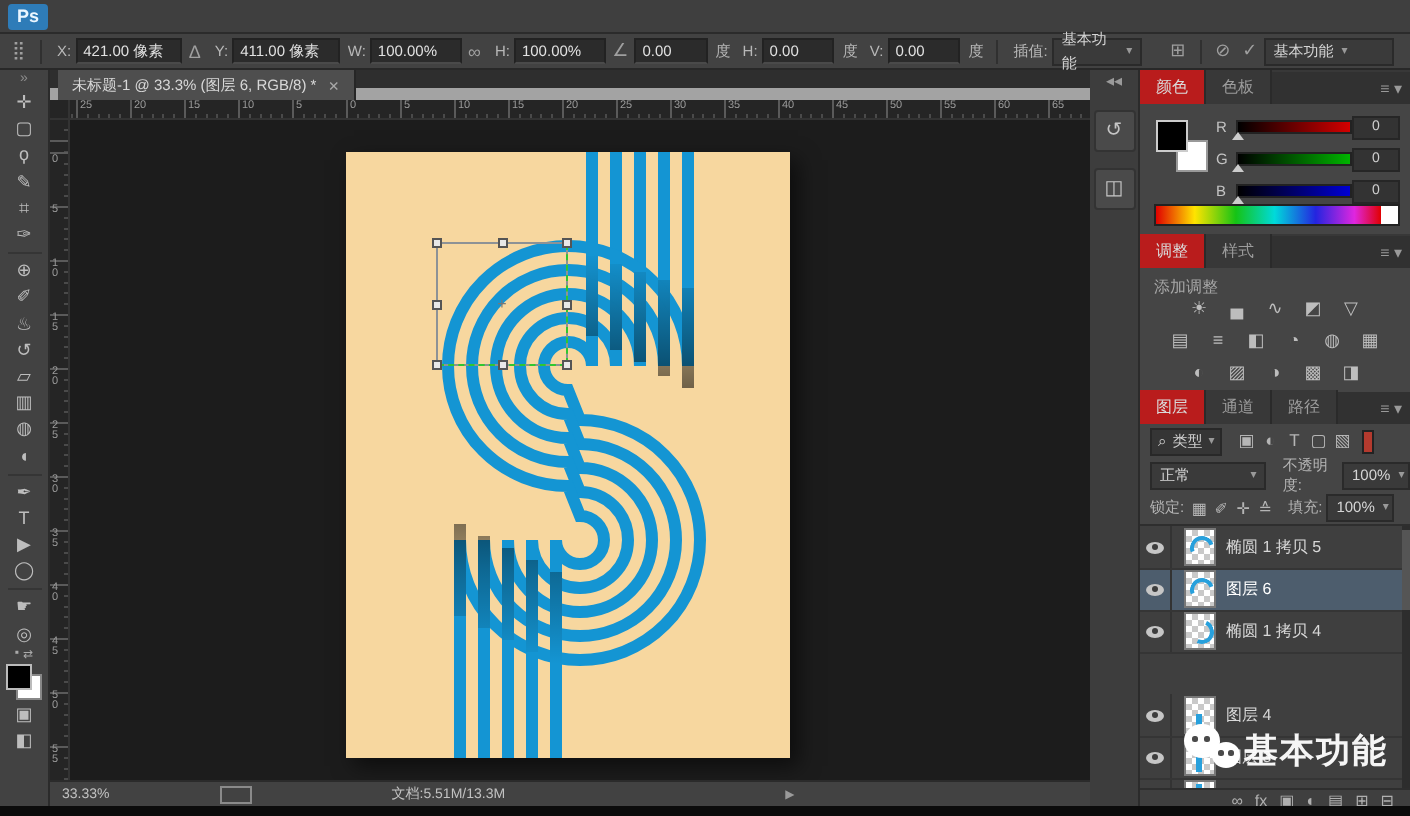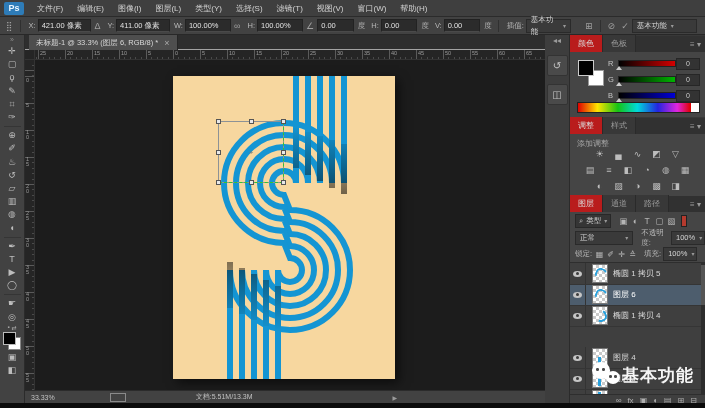--- a/index.html
+++ b/index.html
@@ -29,21 +29,21 @@
            display:flex;flex-direction:column;align-items:center;}
   #toolbar .hdr{font-size:7px;color:#8a8a8a;height:10px;line-height:10px;}
   .tool{width:21px;height:13.2px;display:flex;align-items:center;justify-content:center;
         color:#bdbdbd;font-size:9px;line-height:13px;}
   .tool-sep{width:17px;height:1px;background:#353535;margin:2px 0;}
   .tb-mini{display:flex;gap:2px;font-size:6px;color:#aaa;height:7px;align-items:center;}
   .tb-swatches{position:relative;width:18px;height:18px;margin:1px 0;}
   .tb-swatches .fg{position:absolute;left:0;top:0;width:11px;height:11px;background:#000;border:1px solid #bbb;}
   .tb-swatches .bg{position:absolute;right:0;bottom:0;width:11px;height:11px;background:#fff;border:1px solid #888;}
   
-  #tabbar{left:25px;top:35px;width:520px;height:15px;background:#2e2e2e;border-bottom:1px solid #a3a3a3;display:flex;}
+  #tabbar{left:25px;top:35px;width:520px;height:15px;background:#2e2e2e;border-bottom:6px solid #a3a3a3;display:flex;}
   #doctab{background:#4e4e4e;color:#d8d8d8;font-size:7.5px;display:flex;align-items:center;gap:6px;
           padding:0 7px;margin-left:4px;height:15px;border-right:1px solid #262626;}
   #doctab .close{color:#a8a8a8;font-size:9px;}
   
   #ruler-corner{left:25px;top:50px;width:10px;height:10px;background:#252525;border-right:1px solid #333;border-bottom:1px solid #333;}
   #hruler{left:35px;top:50px;width:510px;height:10px;background:#252525;border-bottom:1px solid #333;
     background-image:
       repeating-linear-gradient(to right,#5a5a5a 0 1px,transparent 1px 27px),
       repeating-linear-gradient(to right,#4a4a4a 0 1px,transparent 1px 5.4px);
     background-position:3px 0,3px 0;background-size:auto 10px,auto 3px;background-repeat:repeat-x;
@@ -139,32 +139,20 @@
   #watermark .b1 i,#watermark .b2 i{position:absolute;width:2.5px;height:2.5px;background:#4a4a4a;border-radius:50%;}
   #watermark .b1 i.l{left:4px;top:6px}.b1 i.r{left:10px;top:6px}
   #watermark .b2 i.l{left:3px;top:4px}.b2 i.r{left:8px;top:4px}
   #wm-text{position:absolute;left:34px;top:12px;font-size:17px;color:#fff;letter-spacing:1px;font-weight:bold;opacity:.95;}
 </style>
 </head>
 <body>
 
 <div id="menubar" class="abs">
   <div id="ps-logo">Ps</div>
-  <div style="display:flex;">
-      <span class="menu-item">文件(F)</span>
-      <span class="menu-item">编辑(E)</span>
-      <span class="menu-item">图像(I)</span>
-      <span class="menu-item">图层(L)</span>
-      <span class="menu-item">类型(Y)</span>
-      <span class="menu-item">选择(S)</span>
-      <span class="menu-item">滤镜(T)</span>
-      <span class="menu-item">视图(V)</span>
-      <span class="menu-item">窗口(W)</span>
-      <span class="menu-item">帮助(H)</span>
-    </div>
 </div>
 
 <div id="optionsbar" class="abs">
   <span class="ob-ico" style="margin-left:6px">⣿</span>
   <span class="ob-sep"></span>
   <span class="ob-lab">X:</span>
   <span class="fld" style="width:48px">421.00 像素</span>
   <span class="ob-ico">Δ</span>
   <span class="ob-lab">Y:</span>
   <span class="fld" style="width:48px">411.00 像素</span>

